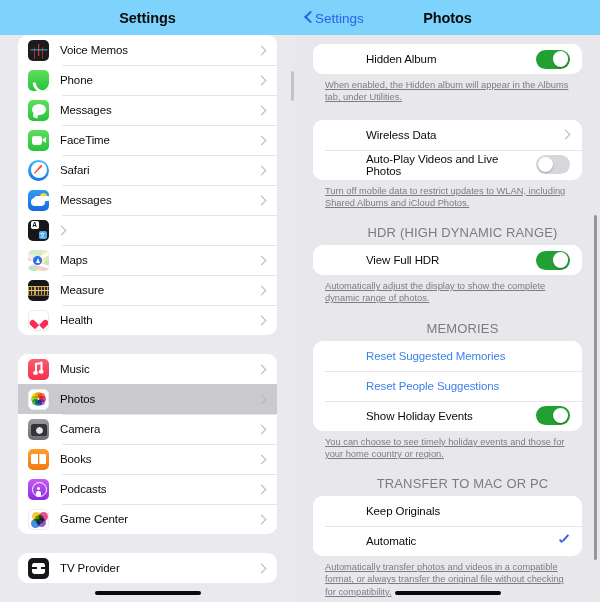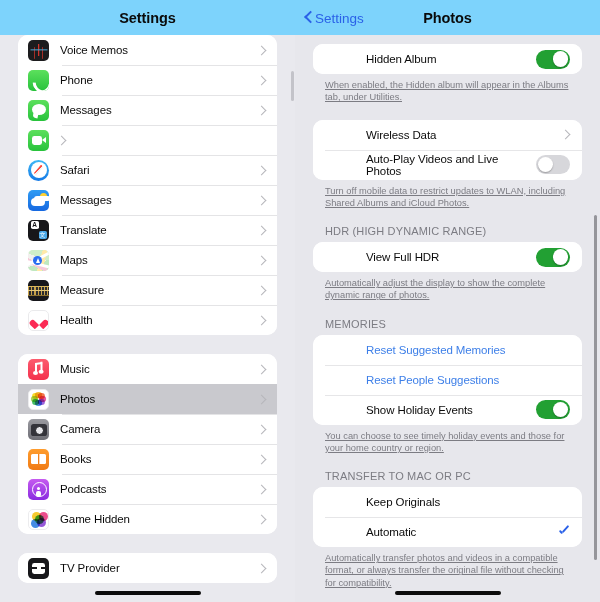--- a/index.html
+++ b/index.html
@@ -336,22 +336,22 @@
 
   .footnote {
     font-size:9.3px; line-height:1.32; color:#7c7c83;
     padding: 5px 18px 0 30px;
     margin: 0 0 16px 0;
     text-decoration: underline;
   }
   .pane-right .footnote { padding: 5px 26px 0 30px; }
 
   .section-header {
-    font-size:11px; color:#7c7c83;
-    padding: 0 0 5px 30px; letter-spacing:.15px;
+    font-size:13px; color:#7c7c83;
+    padding: 0 0 5px 30px; letter-spacing:.15px;text-align:center;
   }
 
   .checkmark { width:12px; height:12px; position:relative; flex:0 0 12px; }
   .checkmark::before {
     content:""; position:absolute; left:1px; top:5px;
     width:4px; height:1.9px; background:#2a61e8;
     transform: rotate(45deg); border-radius:1px;
   }
   .checkmark::after {
     content:""; position:absolute; left:3.2px; top:2px;
@@ -400,35 +400,35 @@
               <div class="row-label">Phone</div>
               <span class="chev"></span>
             </div>
             <div class="row">
               <div class="appicon ic-messages"></div>
               <div class="row-label">Messages</div>
               <span class="chev"></span>
             </div>
             <div class="row">
               <div class="appicon ic-facetime"></div>
+              <div class="row-label">FaceTime</div>
               <span class="chev"></span>
             </div>
             <div class="row">
               <div class="appicon ic-safari"></div>
               <div class="row-label">Safari</div>
               <span class="chev"></span>
             </div>
             <div class="row">
               <div class="appicon ic-weather"></div>
               <div class="row-label">Messages</div>
               <span class="chev"></span>
             </div>
             <div class="row">
               <div class="appicon ic-translate"></div>
-              <div class="row-label">Translate</div>
               <span class="chev"></span>
             </div>
             <div class="row">
               <div class="appicon ic-maps">
                 <span class="ic-maps-bg"></span>
                 <span class="ic-maps-road"></span>
                 <span class="ic-maps-road2"></span>
                 <span class="ic-maps-pin"></span>
               </div>
               <div class="row-label">Maps</div>
@@ -488,21 +488,21 @@
               <span class="chev"></span>
             </div>
             <div class="row">
               <div class="appicon ic-gamecenter">
                 <span class="ic-gc-b" style="background: rgb(245, 197, 24); left: 3px; top: 2px;"></span>
                 <span class="ic-gc-b" style="background: rgb(232, 57, 127); left: 9.5px; top: 2.5px;"></span>
                 <span class="ic-gc-b" style="background: rgb(47, 126, 224); left: 2px; top: 9px;"></span>
                 <span class="ic-gc-b" style="background: rgb(138, 70, 212); left: 8px; top: 8.5px;"></span>
                 <span class="ic-gc-b" style="background: rgb(43, 176, 74); left: 5.5px; top: 5px;"></span>
               </div>
-              <div class="row-label">Game Hidden</div>
+              <div class="row-label">Game Center</div>
               <span class="chev"></span>
             </div>
           </div>
           <div class="group-gap"></div>
           <div class="card">
             <div class="row">
               <div class="appicon ic-tvprovider">
                 <span class="ic-tv-mid"></span>
               </div>
               <div class="row-label">TV Provider</div>

